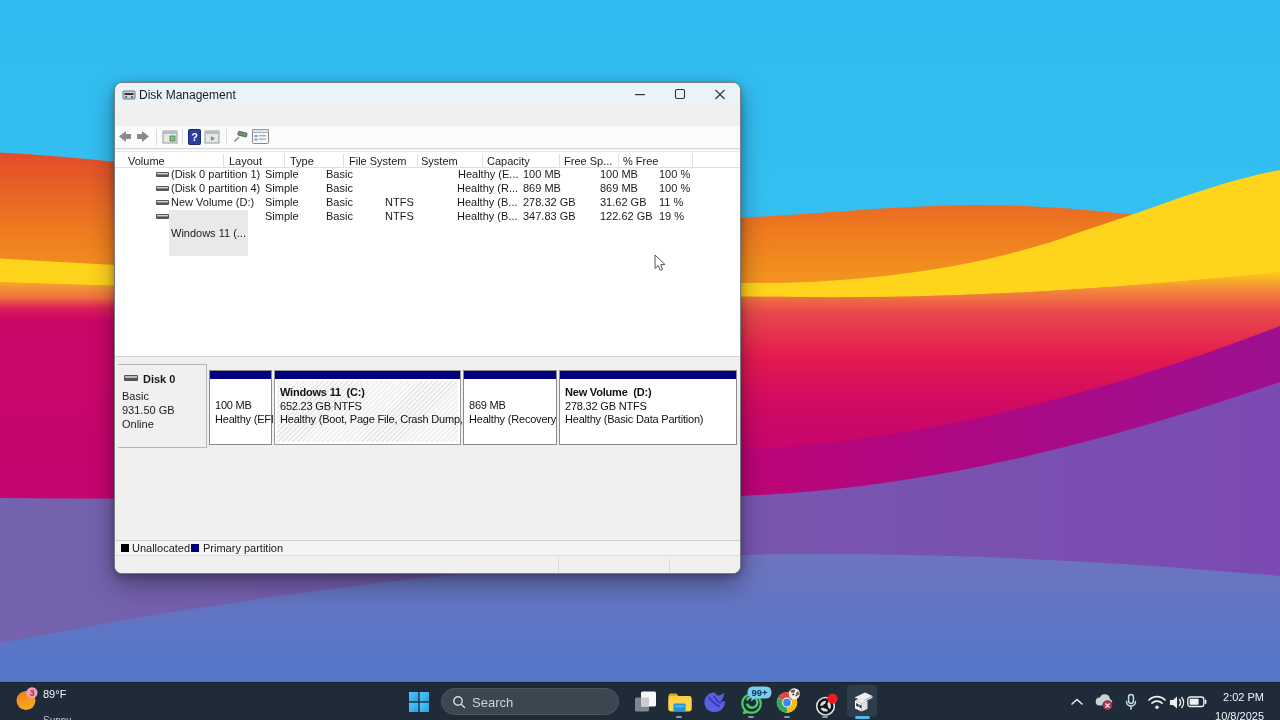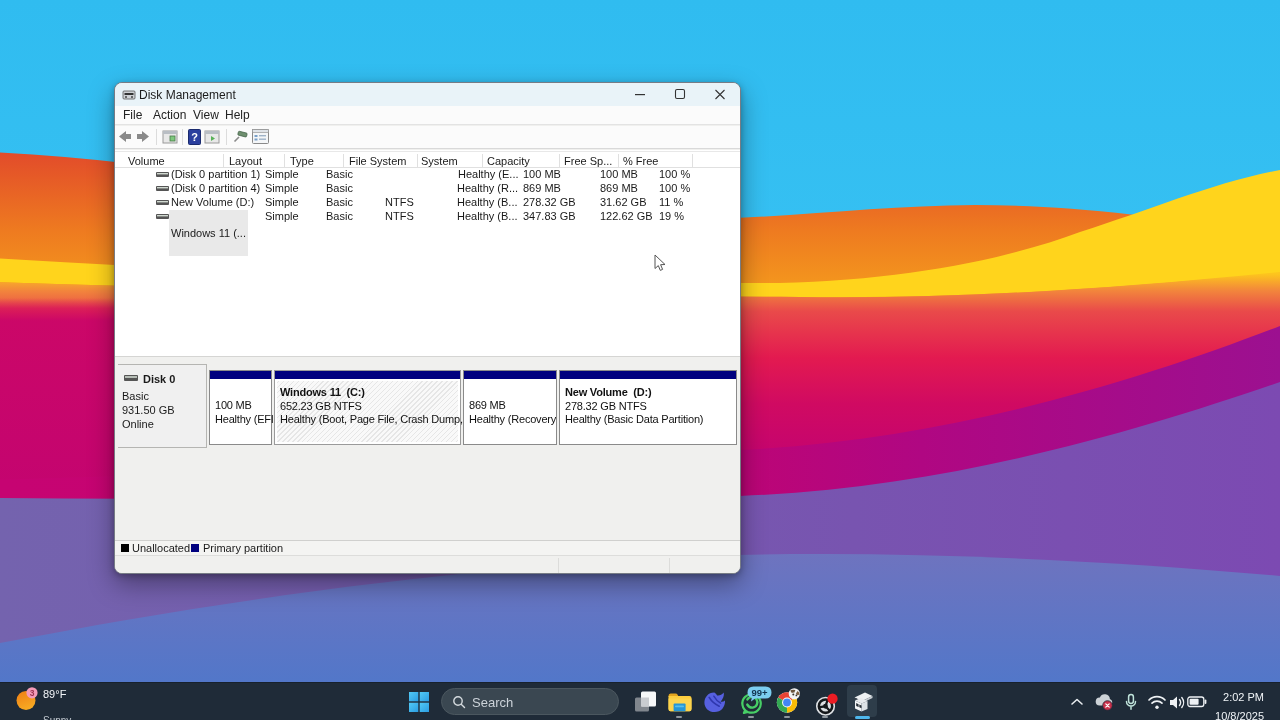--- a/index.html
+++ b/index.html
@@ -125,26 +125,20 @@
       <svg class="winbtn" style="right:80px" width="40" height="23">
           <rect x="15" y="11" width="10" height="1.2" fill="#333"></rect>
         </svg>
       <svg class="winbtn" style="right:40px" width="40" height="23">
           <rect x="15.5" y="6.5" width="9" height="9" rx="1.5" fill="none" stroke="#333" stroke-width="1.1"></rect>
         </svg>
       <svg class="winbtn" style="right:0px" width="40" height="23">
           <path d="M15.5,7 L24.5,16 M24.5,7 L15.5,16" stroke="#333" stroke-width="1.1"></path>
         </svg>
     </div>
-    <div id="menubar">
-      <span style="left:8px">File</span>
-        <span style="left:38px">Action</span>
-        <span style="left:78px">View</span>
-        <span style="left:110px">Help</span>
-    </div>
     <div id="toolbar">
       <svg style="position:absolute;left:3px;top:4px" width="32" height="14" viewBox="0 0 32 14">
         <path d="M8,1 L8,4 L13,4 L13,9 L8,9 L8,12 L1,6.5 Z" fill="#8a8a8a"></path>
         <path d="M24,1 L24,4 L19,4 L19,9 L24,9 L24,12 L31,6.5 Z" fill="#8a8a8a"></path>
       </svg>
       <div class="tsep" style="left:41px"></div>
       <svg style="position:absolute;left:47px;top:3px" width="16" height="16" viewBox="0 0 16 16">
         <rect x="1" y="2" width="14" height="12" fill="#e8e8e8" stroke="#9a9a9a" stroke-width="1"></rect>
         <rect x="1" y="2" width="14" height="3" fill="#b9bec4"></rect>
         <rect x="8" y="7" width="5" height="5" fill="#7ec87e" stroke="#4a7a4a" stroke-width="0.8"></rect>

